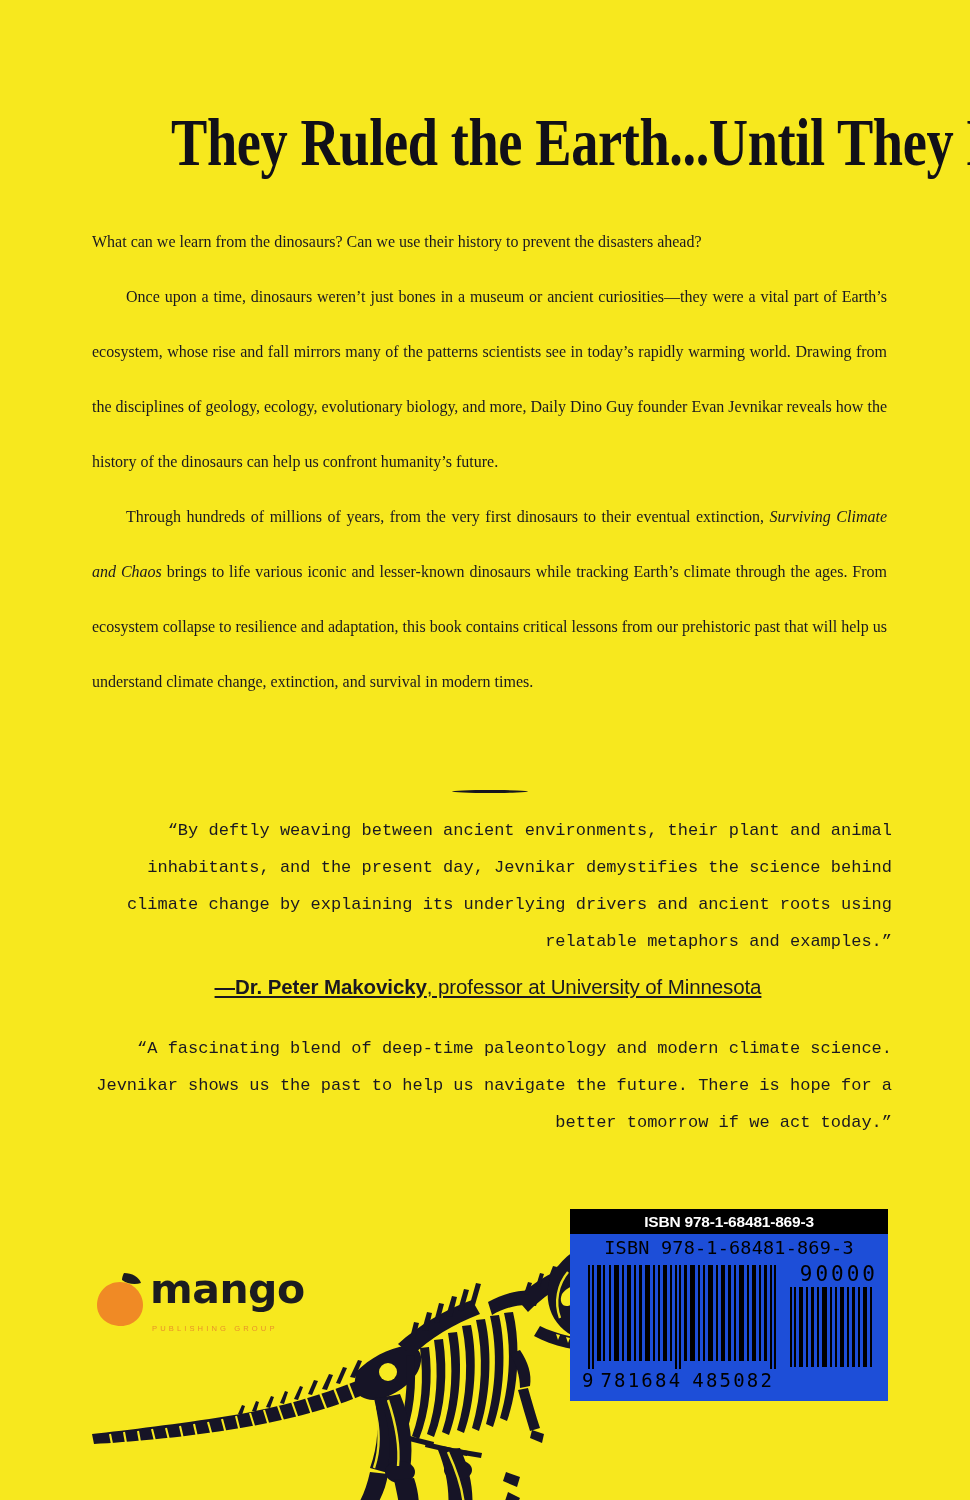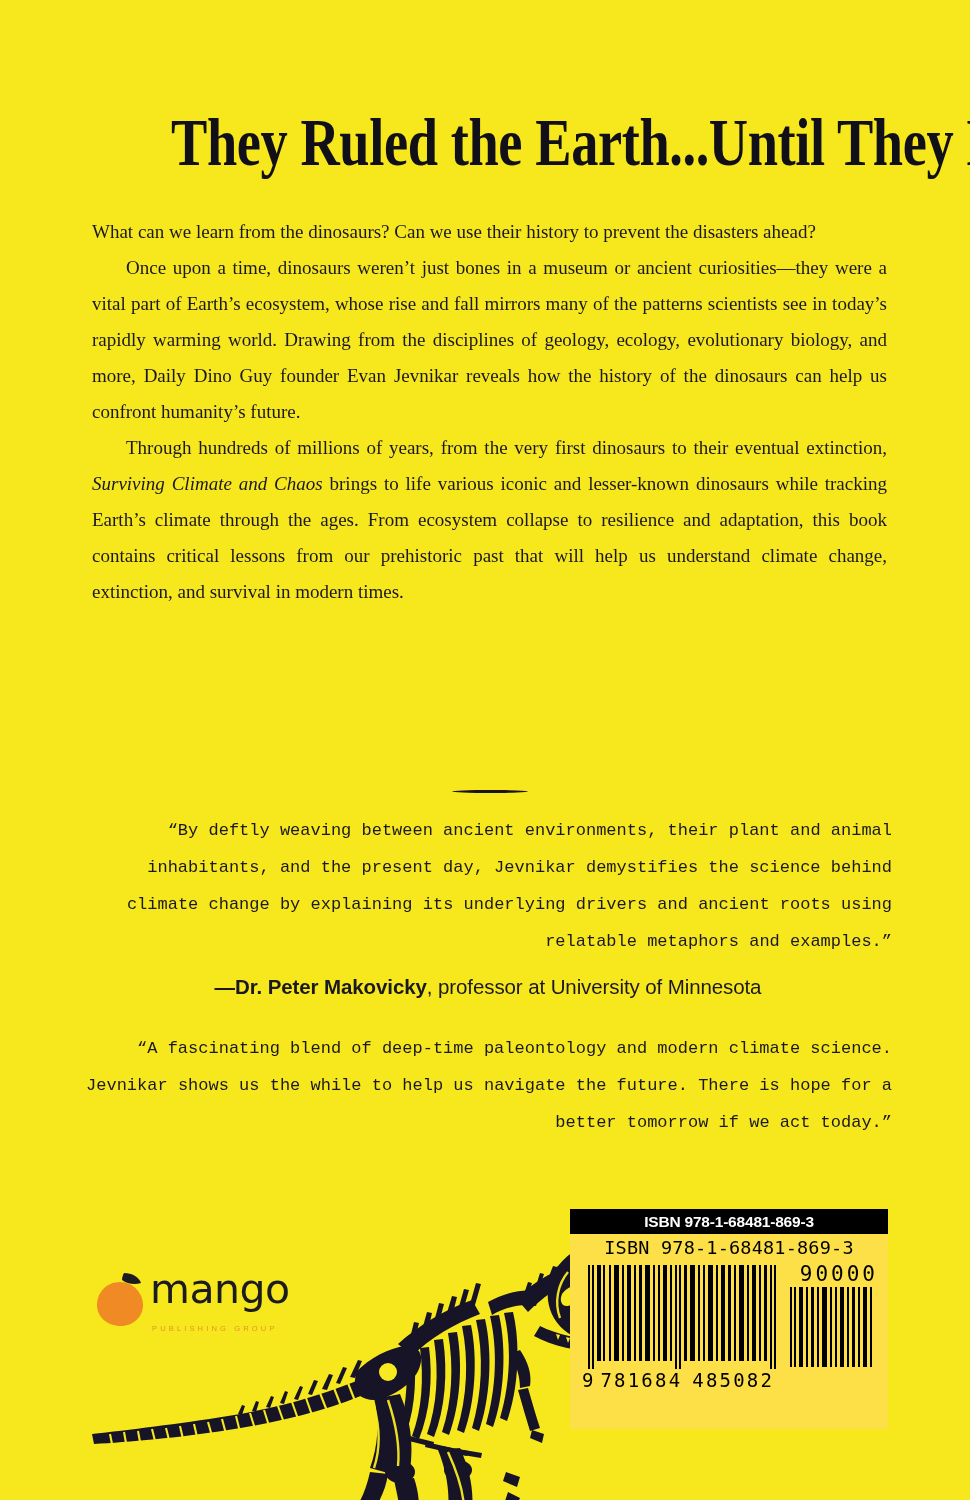--- a/index.html
+++ b/index.html
@@ -39,22 +39,22 @@
   }
 
   
   .body-block {
     position: absolute;
     left: 92px;
     top: 214px;
     width: 795px;
     color: #1a1821;
     font-family: "Liberation Serif", "DejaVu Serif", serif;
-    font-size: 19px;
-    line-height: 36px;
+    font-size: 16px;
+    line-height: 55px;
     text-align: left;
   }
   .body-block p {
     margin: 0;
     text-align: justify;
     text-justify: inter-word;
   }
   .body-block p.indent {
     text-indent: 34px;
   }
@@ -98,20 +98,21 @@
 
   .attrib {
     position: absolute;
     left: 84px;
     width: 808px;
     text-align: center;
     font-family: "Liberation Sans", sans-serif;
     font-size: 20.5px;
     color: #1a1821;
     letter-spacing: -0.1px;
+    text-decoration: underline;
   }
   .attrib-1 { top: 975px; }
   .attrib-2 { top: 1157px; }
   .attrib .nm {
     font-weight: 700;
   }
   .attrib .role {
     font-weight: 400;
   }
 
@@ -141,21 +142,21 @@
     height: 56px;
   }
   .logo-type {
     position: absolute;
     left: 56px;
     top: 4px;
     width: 134px;
   }
   .logo-word {
     font-family: "DejaVu Sans", sans-serif;
-    font-weight: 400;
+    font-weight: 700;
     font-size: 41px;
     line-height: 42px;
     color: #1c1c20;
     letter-spacing: -0.5px;
   }
   .logo-sub {
     font-family: "Liberation Sans", sans-serif;
     font-size: 7.6px;
     letter-spacing: 3.1px;
     color: #E8922A;
@@ -163,22 +164,22 @@
     margin-left: 2px;
     font-weight: 500;
   }
 
   
   .barcode-block {
     position: absolute;
     left: 570px;
     top: 1209px;
     width: 318px;
-    height: 220px;
-    background: #fde047;
+    height: 192px;
+    background: #1d4ed8;
   }
   .bc-header {
     position: absolute;
     left: 0;
     top: 0;
     width: 100%;
     height: 25px;
     background: #000000;
     color: #ffffff;
     font-family: "Liberation Sans", sans-serif;
@@ -247,21 +248,21 @@
   <div class="divider-wrap">
     <span class="divider"></span>
   </div>
 
   <div class="blurb blurb-1">
     <p>“By deftly weaving between ancient environments, their plant and animal inhabitants, and the present day, Jevnikar demystifies the science behind climate change by explaining its underlying drivers and ancient roots using relatable metaphors and examples.”</p>
   </div>
   <div class="attrib attrib-1"><span class="nm"><span>—</span><span>Dr. Peter Makovicky</span></span><span class="role">, professor at University of Minnesota</span></div>
 
   <div class="blurb blurb-2">
-    <p>“A fascinating blend of deep-time paleontology and modern climate science. Jevnikar shows us the while to help us navigate the future. There is hope for a better tomorrow if we act today.”</p>
+    <p>“A fascinating blend of deep-time paleontology and modern climate science. Jevnikar shows us the past to help us navigate the future. There is hope for a better tomorrow if we act today.”</p>
   </div>
 
   <svg class="dino" viewBox="0 0 520 290" aria-hidden="true">
     <g fill="#161426">
 
       <path d="M4 212 C 40 208, 90 202, 140 194 C 190 186, 240 172, 280 154 L 286 168 C 244 188, 192 200, 140 208 C 90 216, 40 220, 6 222 Z"></path>
 
       <g stroke="#F7E81E" stroke-width="2.1" fill="none">
         <path d="M22 212 L24 222"></path>
           <path d="M36 210 L38 221"></path>

